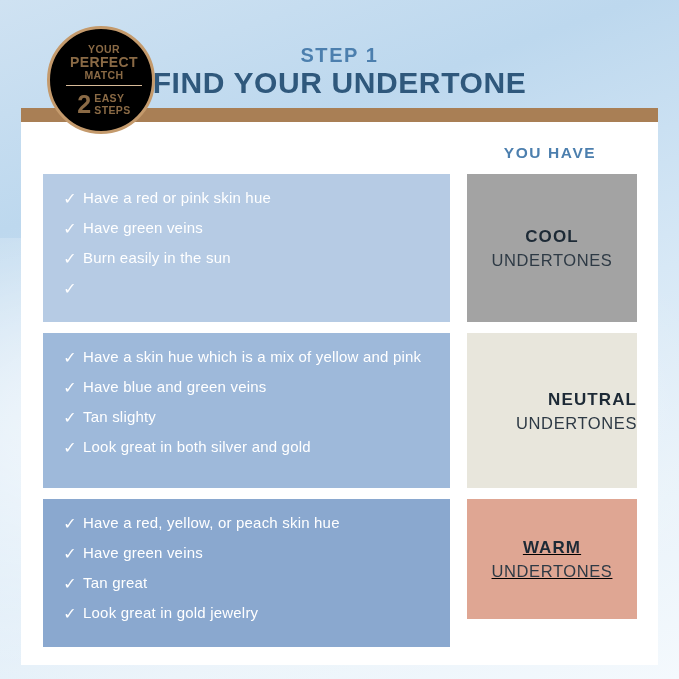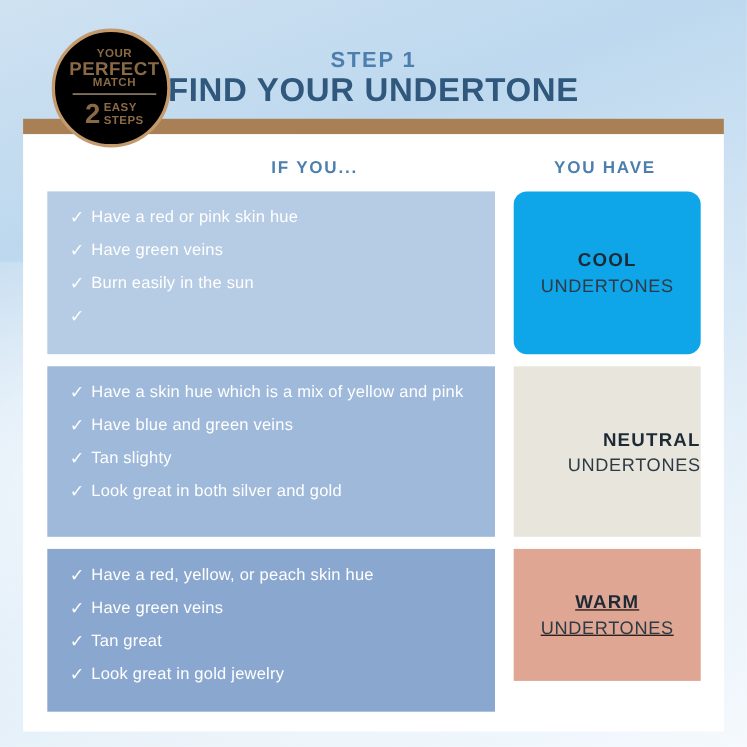--- a/index.html
+++ b/index.html
@@ -94,21 +94,21 @@
     top: 14px;
     left: 0;
     width: 108px;
     font-size: 10.5px;
     line-height: 13px;
     color: #8a6a45;
     font-weight: bold;
     letter-spacing: 0.4px;
   }
   .badge-top .em {
-    font-size: 17px;
+    font-size: 14px;
     display: block;
   }
   .badge-divider {
     position: absolute;
     top: 56px;
     left: 16px;
     width: 76px;
     height: 1px;
     background: #d8bb99;
   }
@@ -196,21 +196,21 @@
   .item-text {
     font-size: 15px;
     line-height: 21px;
     color: #ffffff;
     letter-spacing: 0.2px;
   }
 
   
   #row-cool { left: 0; top: 160px; }
   #row-cool .list-box { top: 0; height: 148px; background: #b6cbe4; }
-  #row-cool .result-box { top: 0; height: 148px; background: #0ea5e9; border-radius: 12px; }
+  #row-cool .result-box { top: 0; height: 148px; background: #a3a3a3; }
   
   #row-neutral { left: 0; top: 319px; }
   #row-neutral .list-box { top: 0; height: 155px; background: #9eb9da; }
   #row-neutral .result-box { top: 0; height: 155px; background: #e8e6dc; align-items: flex-end; }
   
   #row-warm { left: 0; top: 485px; }
   #row-warm .list-box { top: 0; height: 148px; background: #8aa8cf; }
   #row-warm .result-box { top: 0; height: 120px; background: #dfa693; text-decoration: underline; }
 </style>
 </head>
@@ -233,21 +233,20 @@
       <span>YOUR</span>
       <span class="em">PERFECT</span>
       <span>MATCH</span>
     </div>
     <div class="badge-divider"></div>
     <div class="badge-bottom">
       <span class="badge-num">2</span><span class="badge-words"><span>EASY</span><br><span>STEPS</span></span>
     </div>
   </div>
 
-  <div class="col-head left">IF YOU...</div>
   <div class="col-head right">YOU HAVE</div>
 
   <div class="row" id="row-cool">
     <div class="list-box">
       <div class="item">
         <span class="check">✓</span>
         <span class="item-text">Have a red or pink skin hue</span>
       </div>
       <div class="item">
         <span class="check">✓</span>

